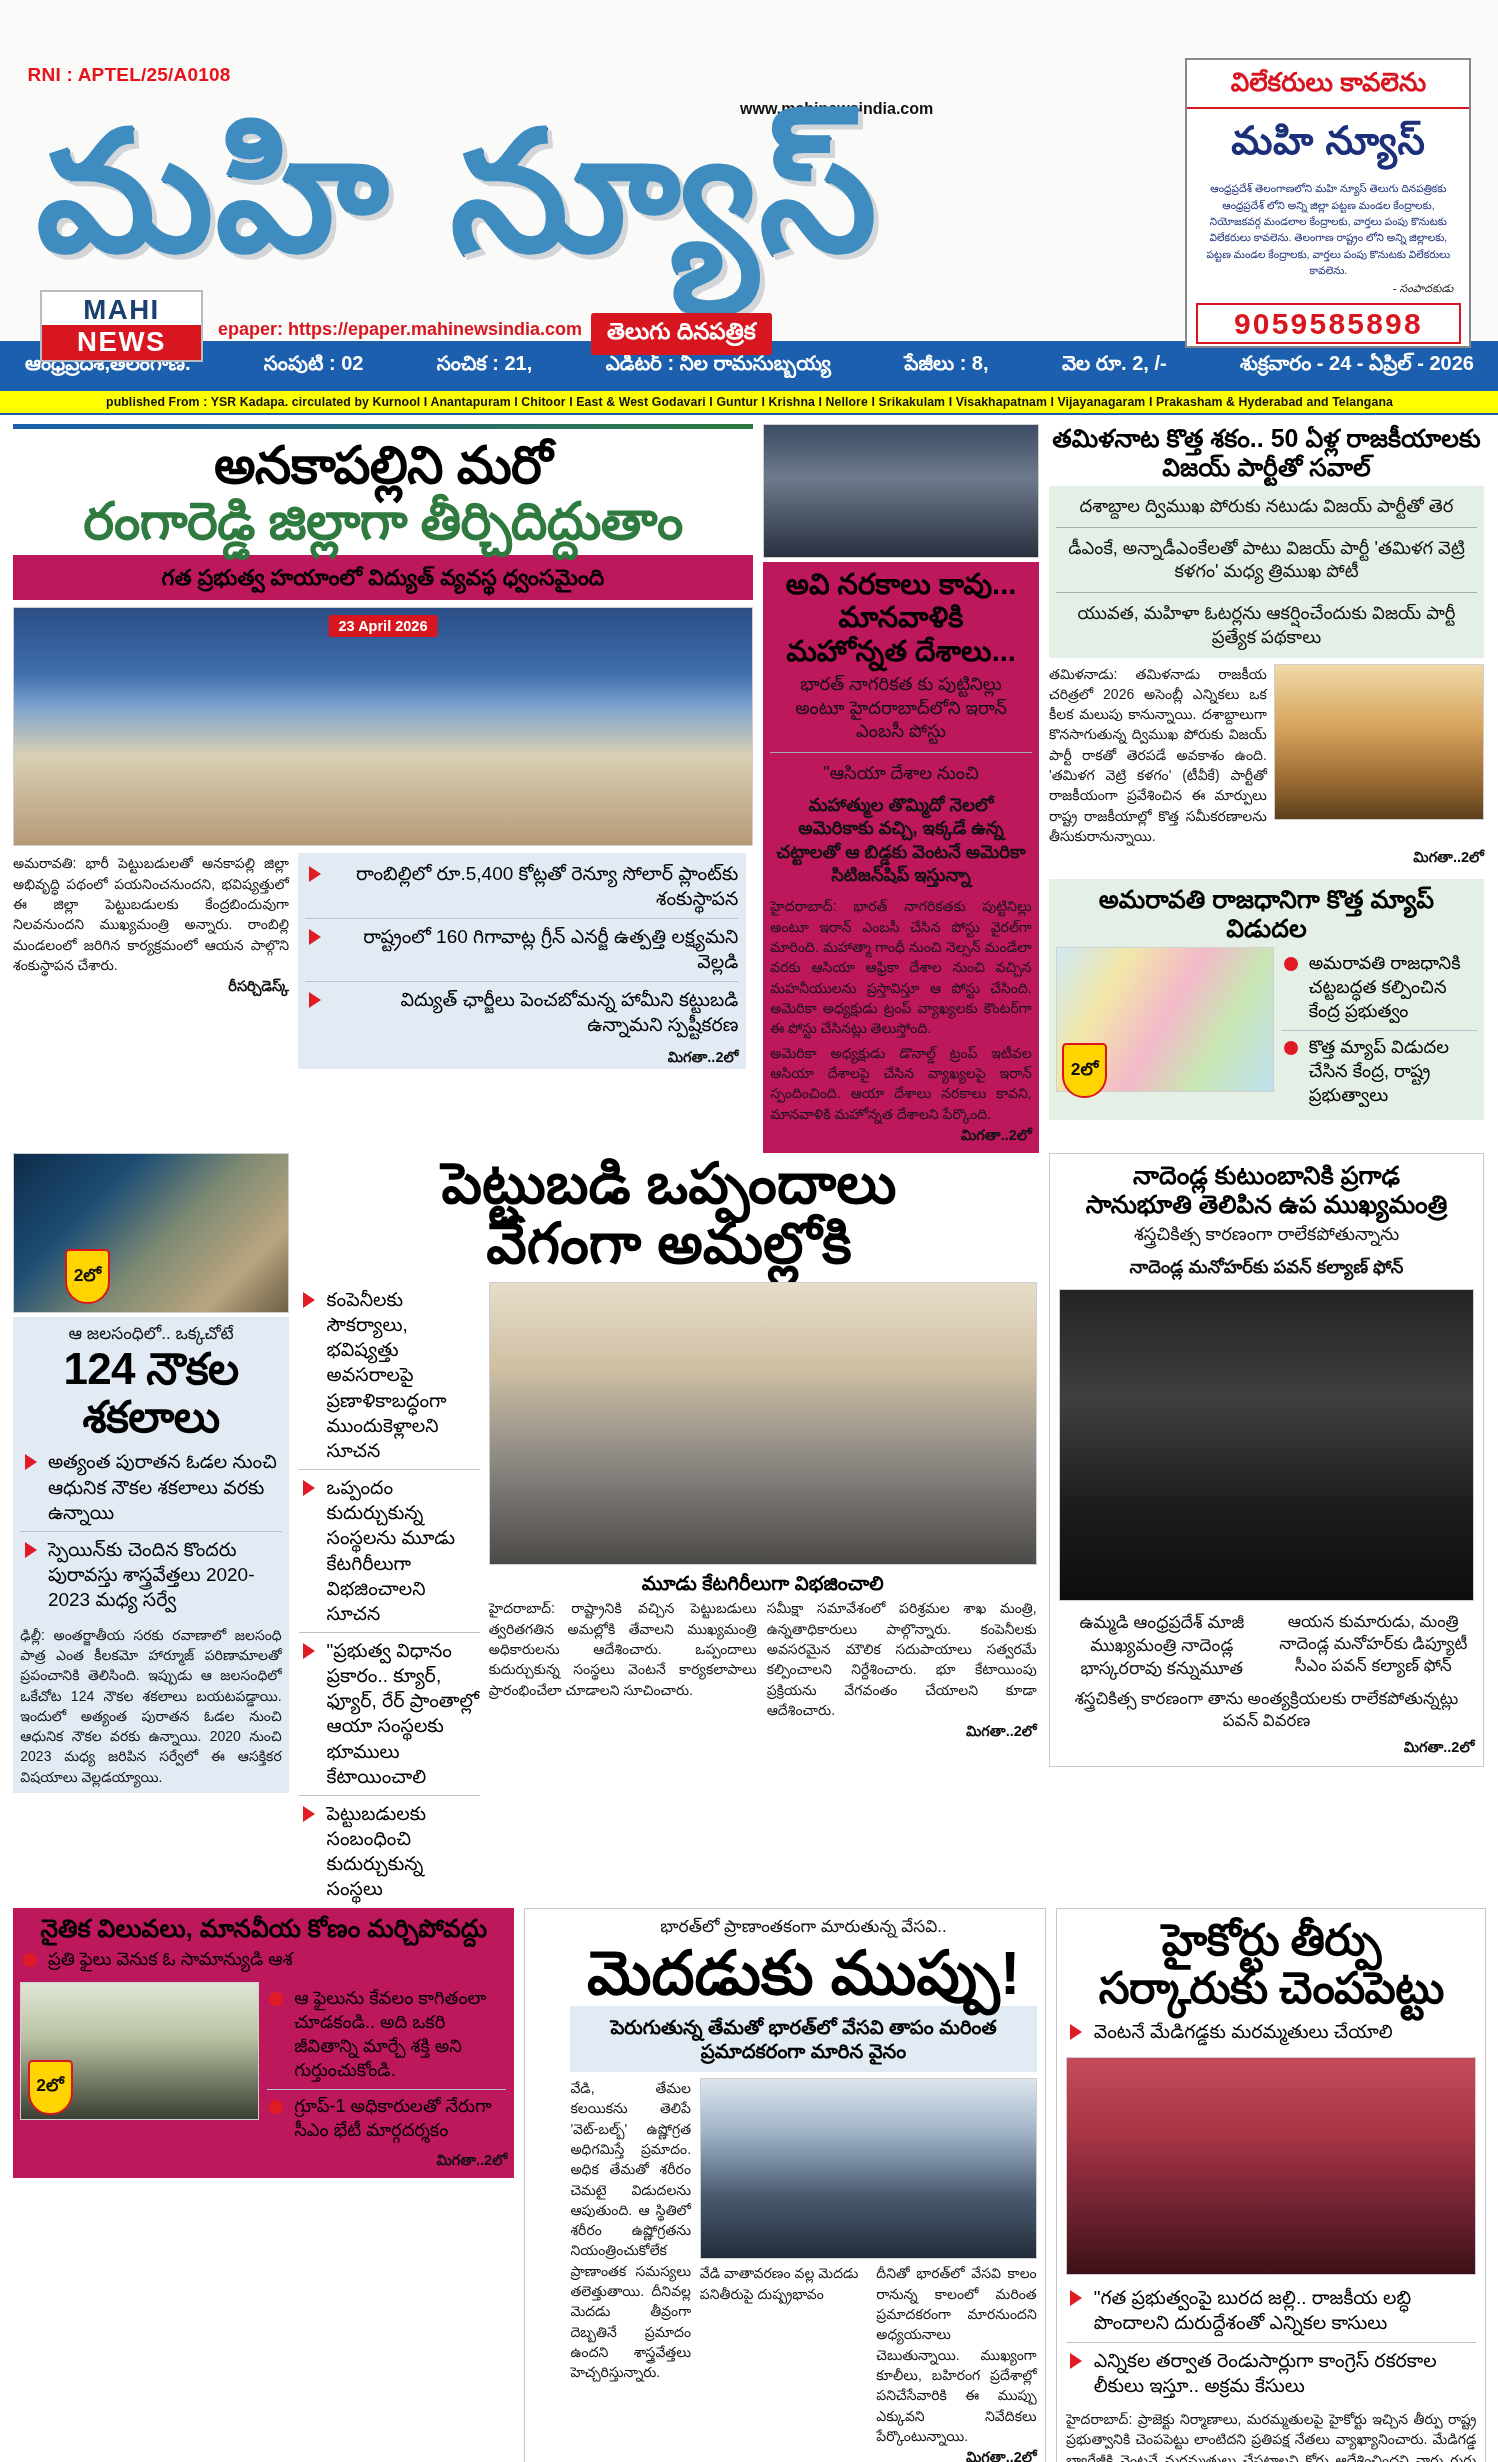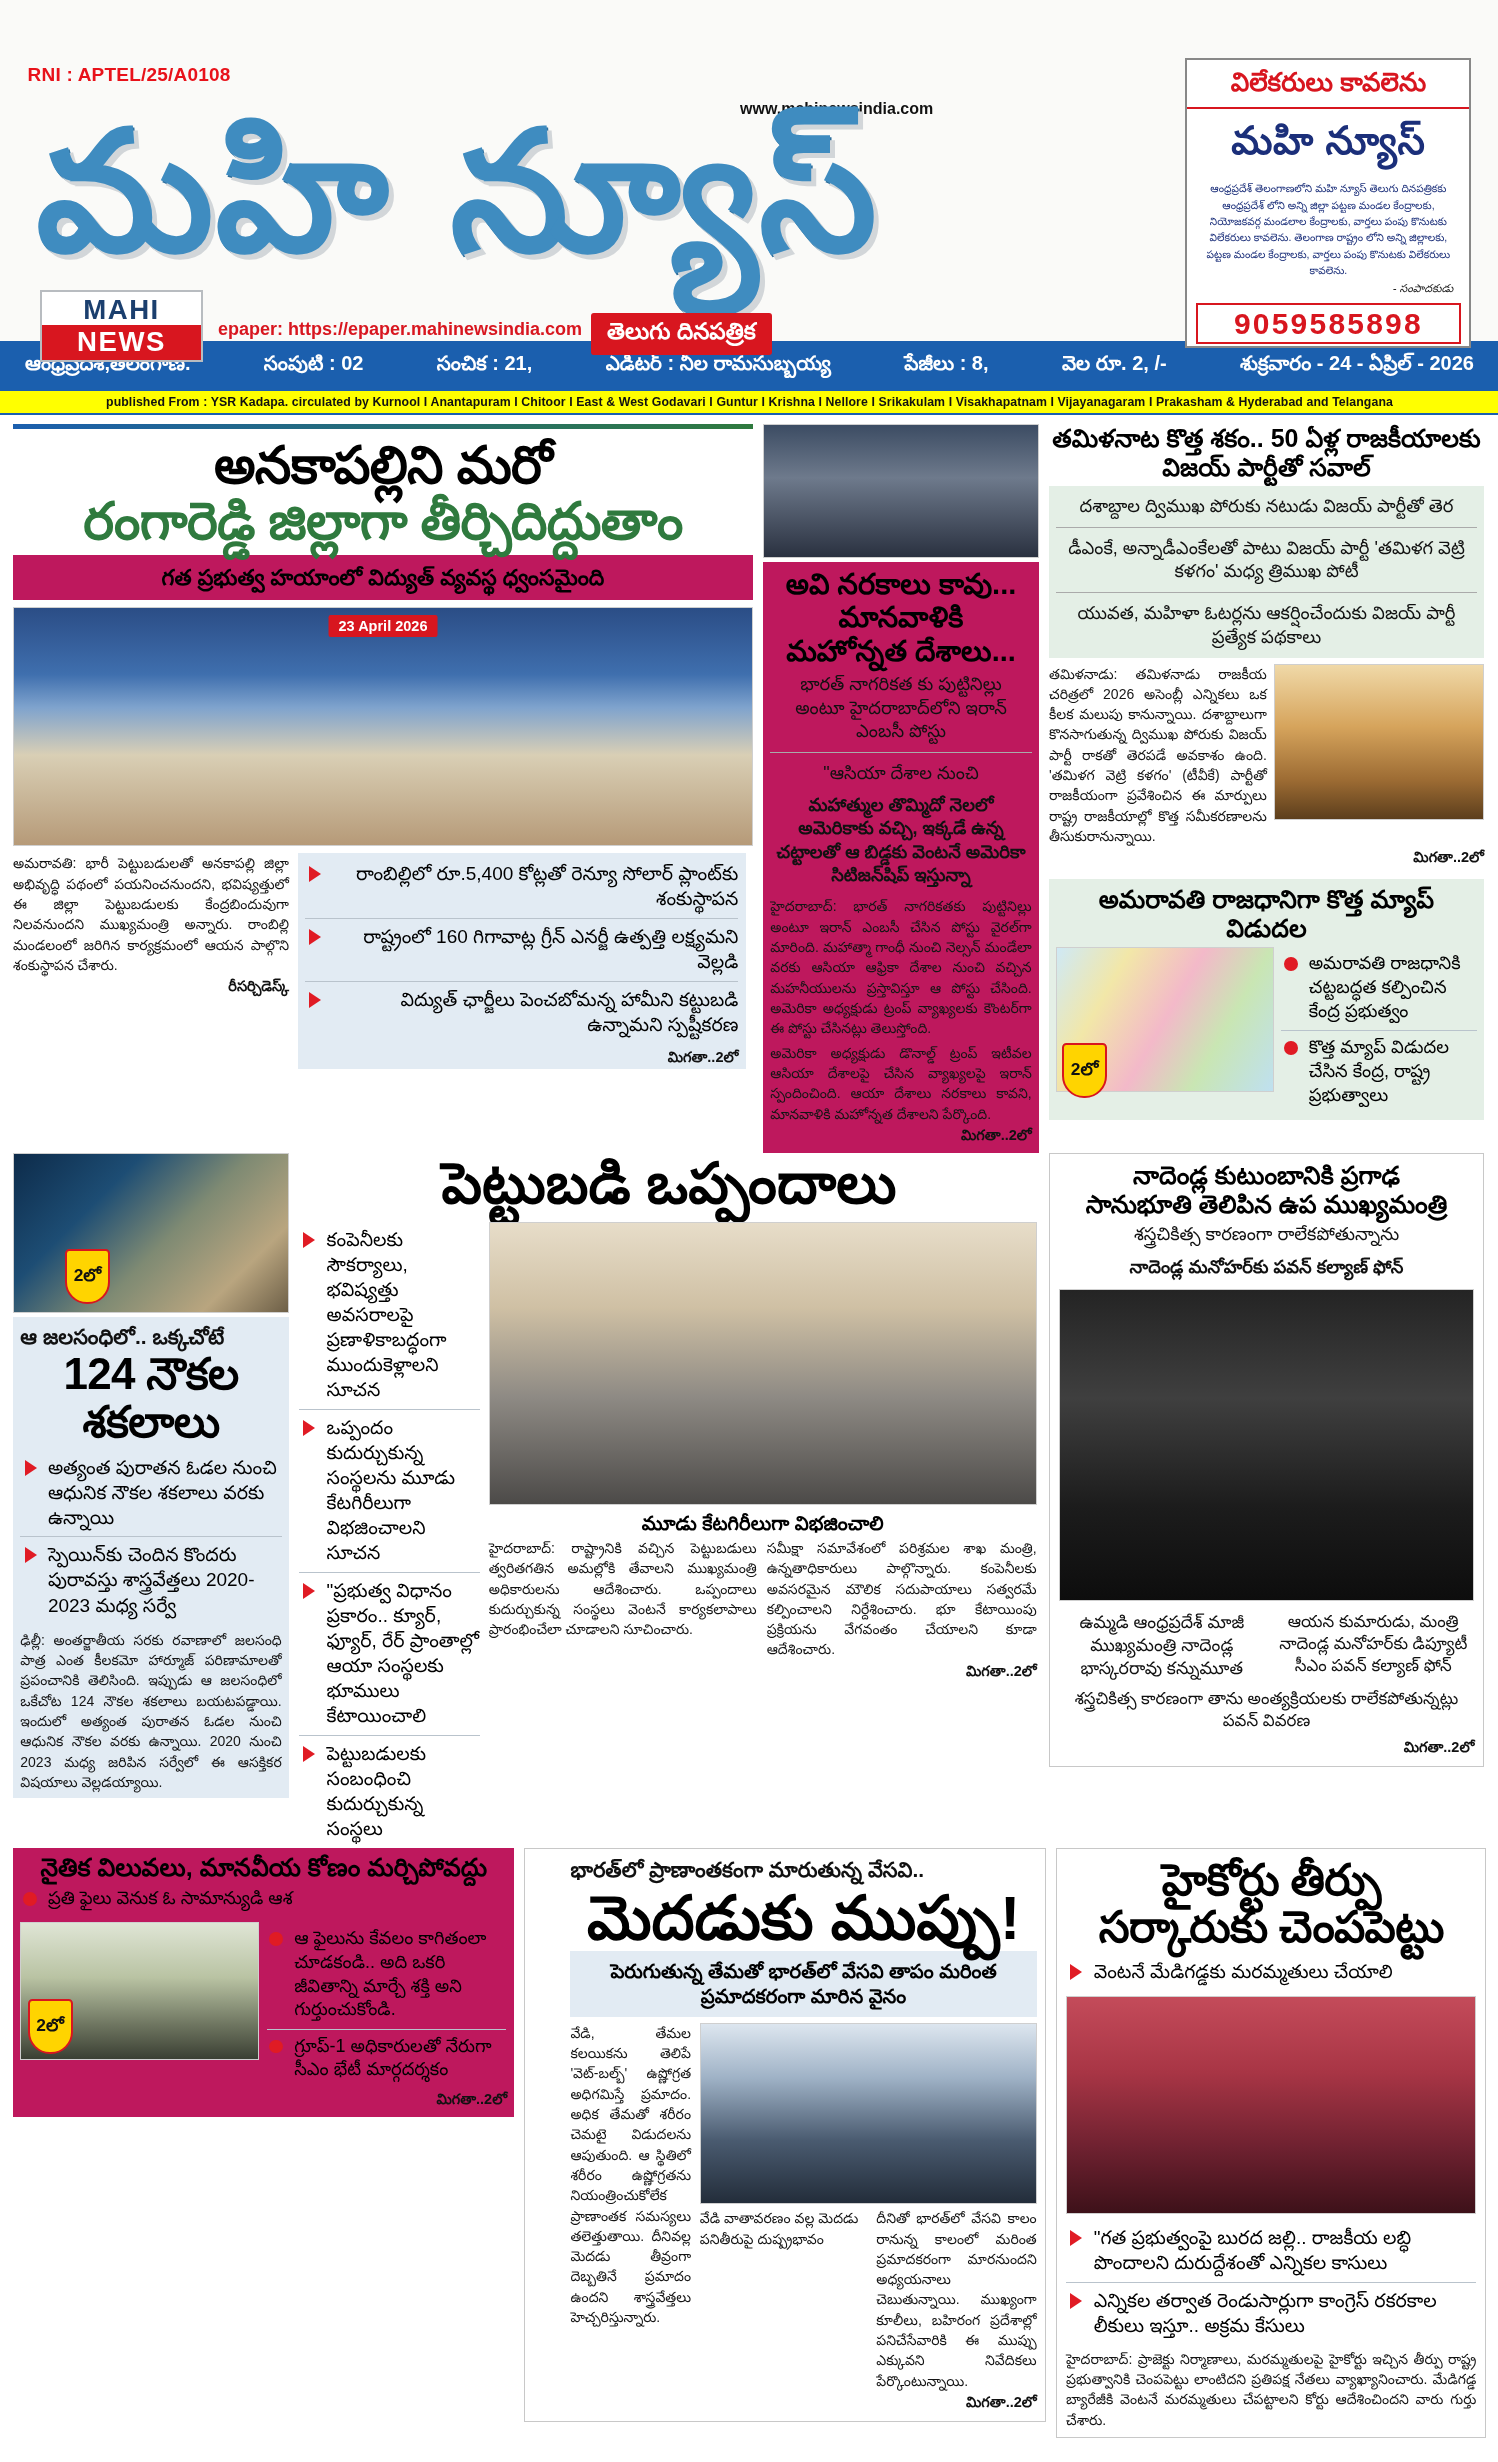--- a/index.html
+++ b/index.html
@@ -175,22 +175,22 @@
   h1.mega2 {
     font-size: 57px; font-weight: bold; line-height: 1.06;
     text-align: center; color: #000;
   }
   h2.hl {
     font-size: 29px; font-weight: bold; line-height: 1.16;
     text-align: center; color: #000;
   }
   h2.hl-sm { font-size: 25px; }
   h3.sub {
-    font-size: 21px; font-weight: bold; line-height: 1.3;
-    color: #111;
+    font-size: 17px; font-weight: normal; line-height: 1.3;
+    text-align: center; color: #111;
   }
   .kicker {
     font-size: 18px; text-align:center; color:#111; line-height:1.3;
     padding: 4.4px 2.9px;
   }
   .deck {
     font-size: 22px; font-weight: bold; text-align: center;
     padding: 8.7px 5.8px; line-height: 1.25;
   }
   .body-txt {
@@ -389,20 +389,21 @@
           <ul class="bullets" style="margin-top:4.4px;">
             <li>అత్యంత పురాతన ఓడల నుంచి ఆధునిక నౌకల శకలాలు వరకు ఉన్నాయి</li>
             <li>స్పెయిన్‌కు చెందిన కొందరు పురావస్తు శాస్త్రవేత్తలు 2020-2023 మధ్య సర్వే</li>
           </ul>
           <p class="body-txt" style="margin-top:5.8px;">ఢిల్లీ: అంతర్జాతీయ సరకు రవాణాలో జలసంధి పాత్ర ఎంత కీలకమో హార్మూజ్ పరిణామాలతో ప్రపంచానికి తెలిసింది. ఇప్పుడు ఆ జలసంధిలో ఒకేచోట 124 నౌకల శకలాలు బయటపడ్డాయి. ఇందులో అత్యంత పురాతన ఓడల నుంచి ఆధునిక నౌకల వరకు ఉన్నాయి. 2020 నుంచి 2023 మధ్య జరిపిన సర్వేలో ఈ ఆసక్తికర విషయాలు వెల్లడయ్యాయి.</p>
         </div>
       </div>
 
       <div style="width:740px;">
         <h1 class="mega2">పెట్టుబడి ఒప్పందాలు</h1>
+        <h1 class="mega2">వేగంగా అమల్లోకి</h1>
         <div class="row" style="gap:8.7px;margin-top:8.7px;">
           <ul class="bullets" style="width:181px;">
             <li>కంపెనీలకు సౌకర్యాలు, భవిష్యత్తు అవసరాలపై ప్రణాళికాబద్ధంగా ముందుకెళ్లాలని సూచన</li>
             <li>ఒప్పందం కుదుర్చుకున్న సంస్థలను మూడు కేటగిరీలుగా విభజించాలని సూచన</li>
             <li>"ప్రభుత్వ విధానం ప్రకారం.. క్యూర్, ఫ్యూర్, రేర్ ప్రాంతాల్లో ఆయా సంస్థలకు భూములు కేటాయించాలి</li>
             <li>పెట్టుబడులకు సంబంధించి కుదుర్చుకున్న సంస్థలు</li>
           </ul>
           <div style="width:548px;">
             <div class="photo ph-meeting" style="height:283px;"></div>
             <div class="deck" style="font-size:19.6px;padding:5.8px 0 2.9px;">మూడు కేటగిరీలుగా విభజించాలి</div>

